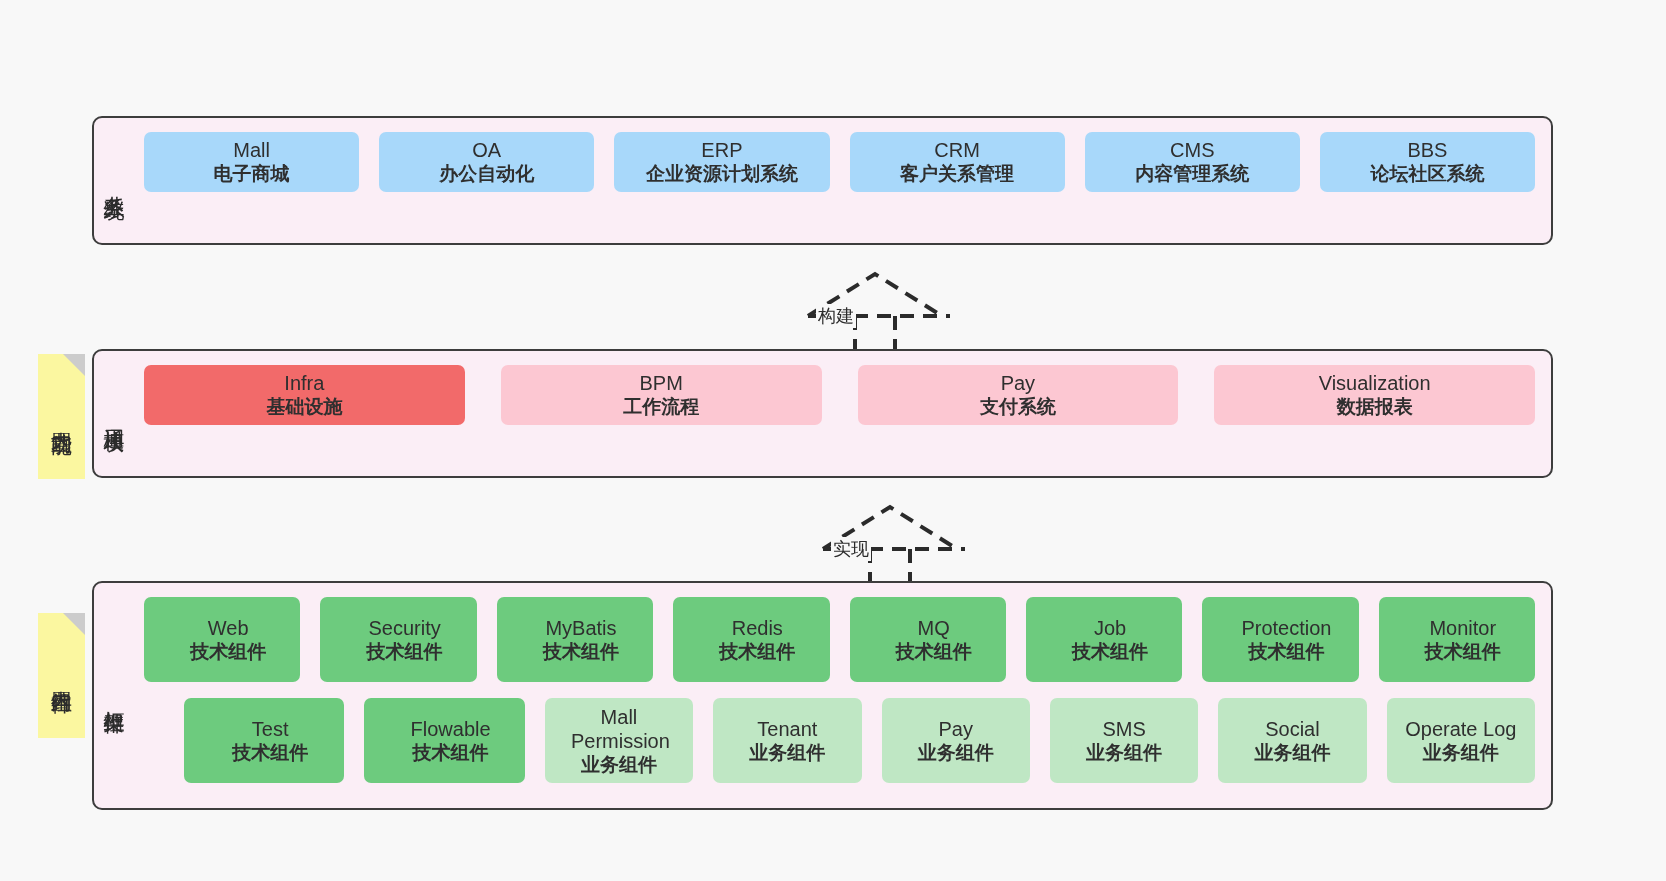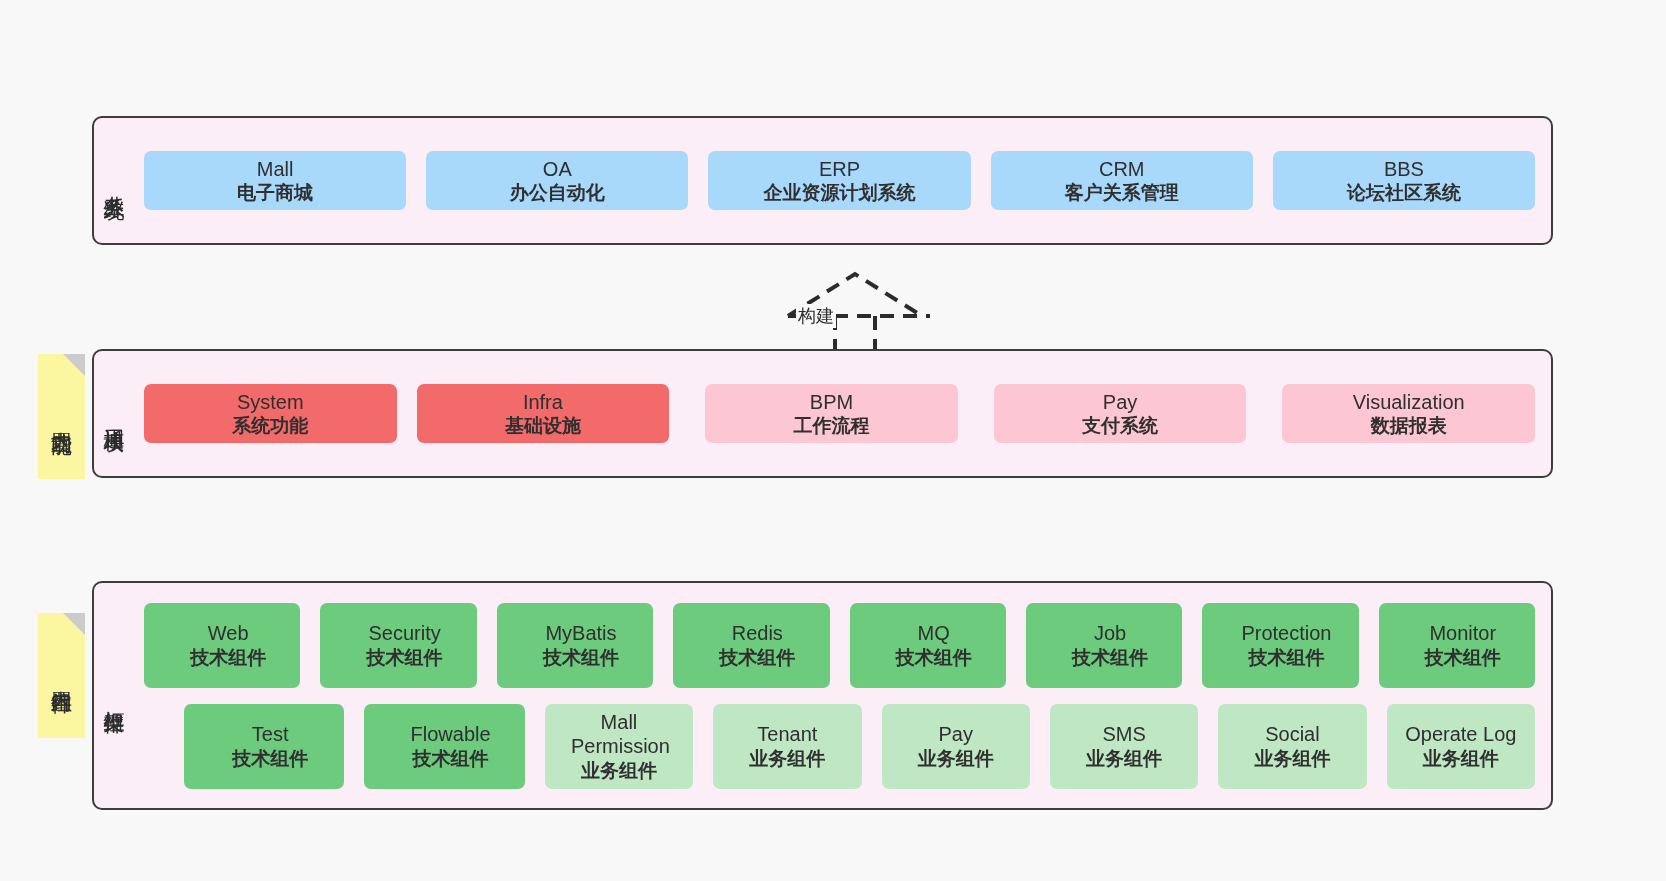--- a/index.html
+++ b/index.html
@@ -34,21 +34,21 @@
     writing-mode: vertical-rl;
     text-orientation: upright;
     letter-spacing: 1px;
     white-space: nowrap;
     padding: 4px 0;
   }
   .layer-body {
     flex: 1 1 auto;
     display: flex;
     flex-direction: column;
-    justify-content: center;
+    justify-content: flex-start;
     gap: 16px;
     padding: 14px 16px 14px 10px;
   }
   .row {
     display: flex;
     gap: 20px;
     align-items: stretch;
   }
   .card {
     flex: 1 1 0;
@@ -125,28 +125,32 @@
         </div>
         <div class="card c-blue">
           <span class="t1">ERP</span>
           <span class="t2">企业资源计划系统</span>
         </div>
         <div class="card c-blue">
           <span class="t1">CRM</span>
           <span class="t2">客户关系管理</span>
         </div>
         <div class="card c-blue">
+          <span class="t1">CMS</span>
+          <span class="t2">内容管理系统</span>
+        </div>
+        <div class="card c-blue">
           <span class="t1">BBS</span>
           <span class="t2">论坛社区系统</span>
         </div>
       </div>
     </div>
   </div>
 
-  <div class="connector" style="left:780px; top:268px; width:150px; height:90px;">
+  <div class="connector" style="left:800px; top:268px; width:150px; height:90px;">
     <svg width="150" height="90" viewBox="0 0 150 90">
 
       <polyline points="8,48 75,6 142,48" fill="none" stroke="#2b2b2b" stroke-width="4" stroke-dasharray="14,9" stroke-linecap="butt"></polyline>
 
       <polyline points="8,48 150,48" fill="none" stroke="#2b2b2b" stroke-width="4" stroke-dasharray="14,9"></polyline>
       <line x1="55" y1="48" x2="55" y2="90" stroke="#2b2b2b" stroke-width="4" stroke-dasharray="14,9"></line>
       <line x1="95" y1="48" x2="95" y2="90" stroke="#2b2b2b" stroke-width="4" stroke-dasharray="14,9"></line>
       <line x1="55" y1="88" x2="95" y2="88" stroke="#2b2b2b" stroke-width="4" stroke-dasharray="14,9"></line>
     </svg>
     <span class="conn-label" style="left:16px; top:36px; background:#f8f8f8; padding:0 2px;">构建</span>
@@ -155,43 +159,49 @@
   <div class="note" style="left:38px; top:354px; width:47px; height:125px;">
     <span class="fold"></span>
     <span>内置功能</span>
   </div>
 
   <div class="layer" style="left:92px; top:349px; width:1461px; height:129px;">
     <div class="layer-title">通用模块</div>
     <div class="layer-body">
       <div class="row">
         <div class="card c-red">
-          <span class="t1">System</span>
-          <span class="t2">系统功能</span>
-        </div>
-        <div class="card c-red">
           <span class="t1">Infra</span>
           <span class="t2">基础设施</span>
         </div>
         <div class="card c-pink">
           <span class="t1">BPM</span>
           <span class="t2">工作流程</span>
         </div>
         <div class="card c-pink">
           <span class="t1">Pay</span>
           <span class="t2">支付系统</span>
         </div>
         <div class="card c-pink">
           <span class="t1">Visualization</span>
           <span class="t2">数据报表</span>
         </div>
       </div>
     </div>
   </div>
 
+  <div class="connector" style="left:815px; top:501px; width:150px; height:90px;">
+    <svg width="150" height="90" viewBox="0 0 150 90">
+      <polyline points="8,48 75,6 142,48" fill="none" stroke="#2b2b2b" stroke-width="4" stroke-dasharray="14,9" stroke-linecap="butt"></polyline>
+      <polyline points="8,48 150,48" fill="none" stroke="#2b2b2b" stroke-width="4" stroke-dasharray="14,9"></polyline>
+      <line x1="55" y1="48" x2="55" y2="90" stroke="#2b2b2b" stroke-width="4" stroke-dasharray="14,9"></line>
+      <line x1="95" y1="48" x2="95" y2="90" stroke="#2b2b2b" stroke-width="4" stroke-dasharray="14,9"></line>
+      <line x1="55" y1="88" x2="95" y2="88" stroke="#2b2b2b" stroke-width="4" stroke-dasharray="14,9"></line>
+    </svg>
+    <span class="conn-label" style="left:16px; top:36px; background:#f8f8f8; padding:0 2px;">实现</span>
+  </div>
 
   <div class="note" style="left:38px; top:613px; width:47px; height:125px;">
     <span class="fold"></span>
     <span>内置组件</span>
   </div>
 
   <div class="layer" style="left:92px; top:581px; width:1461px; height:229px;">
     <div class="layer-title">框架组件</div>
     <div class="layer-body">
 

